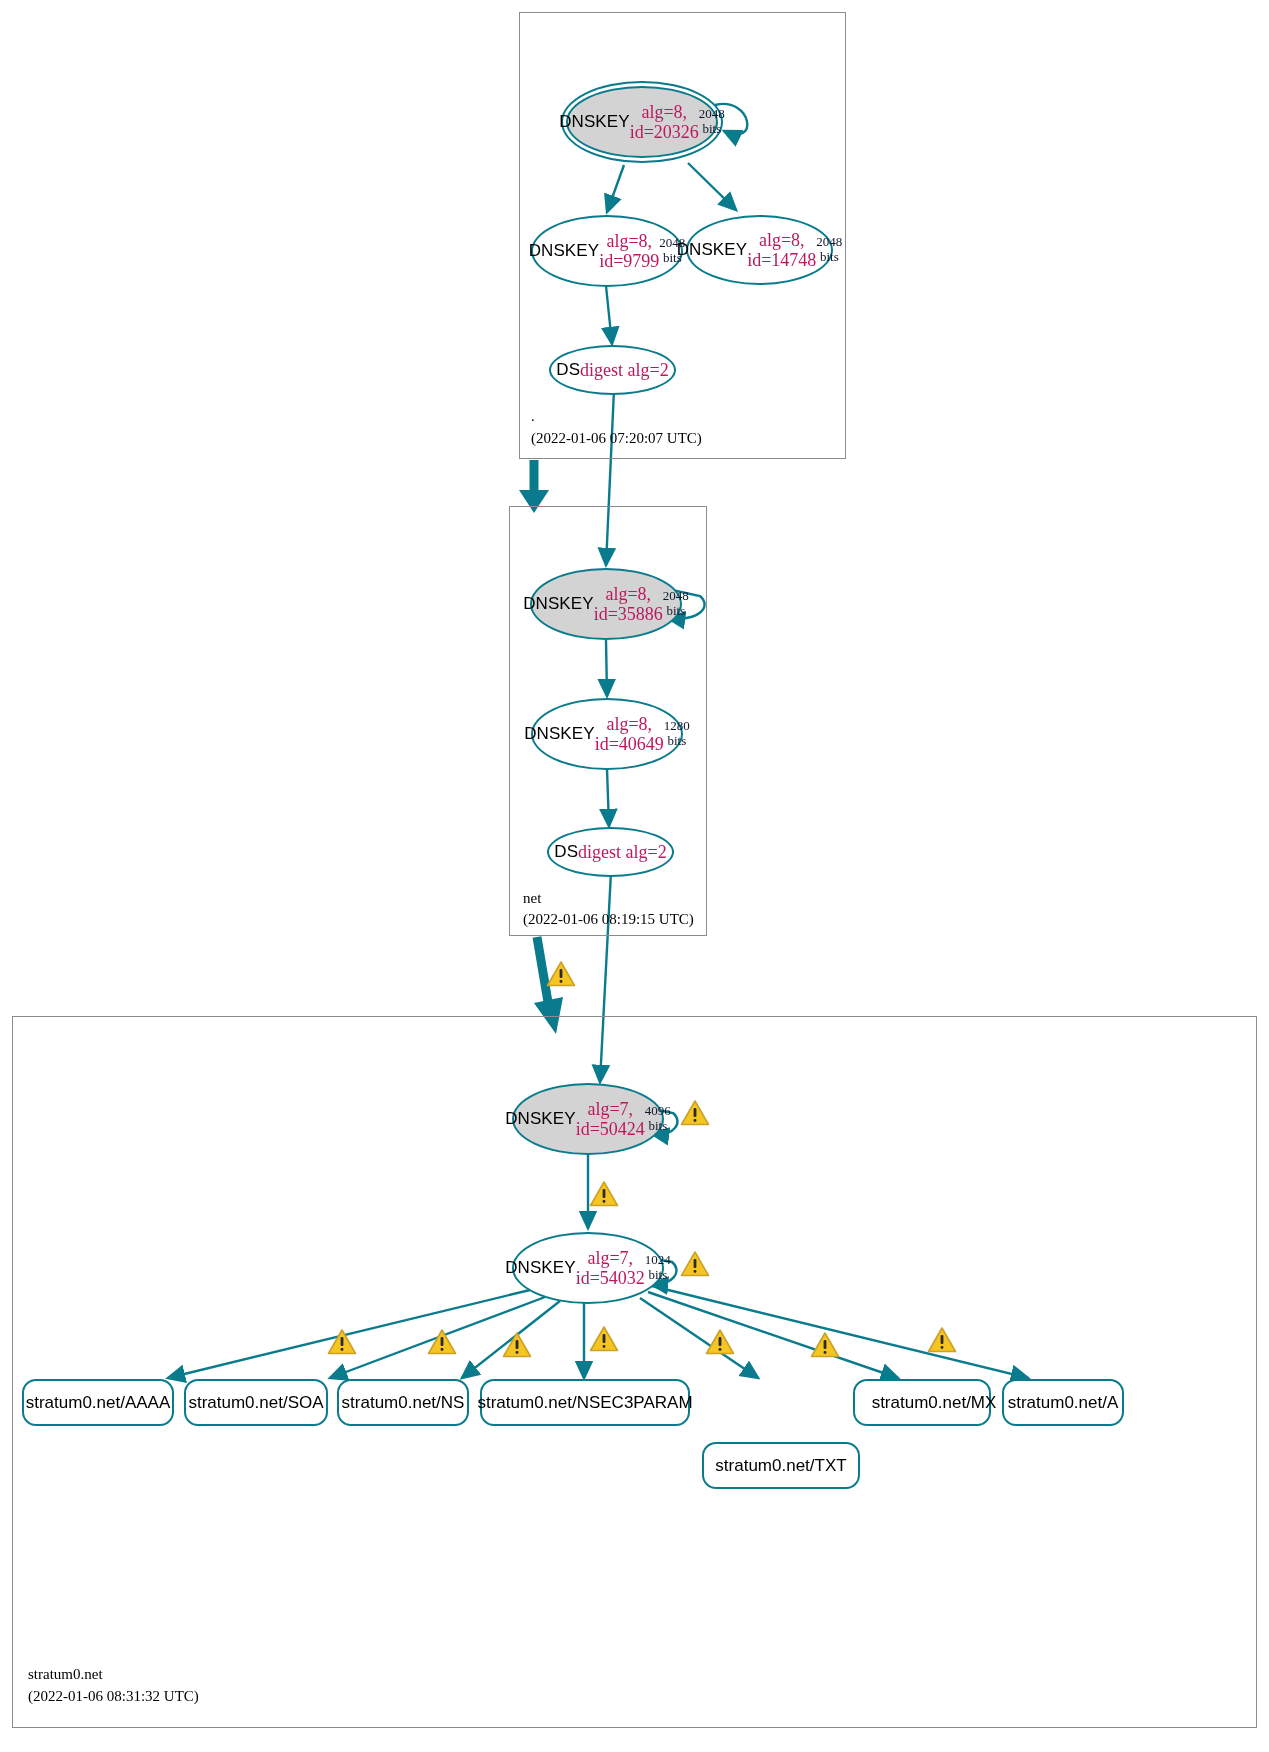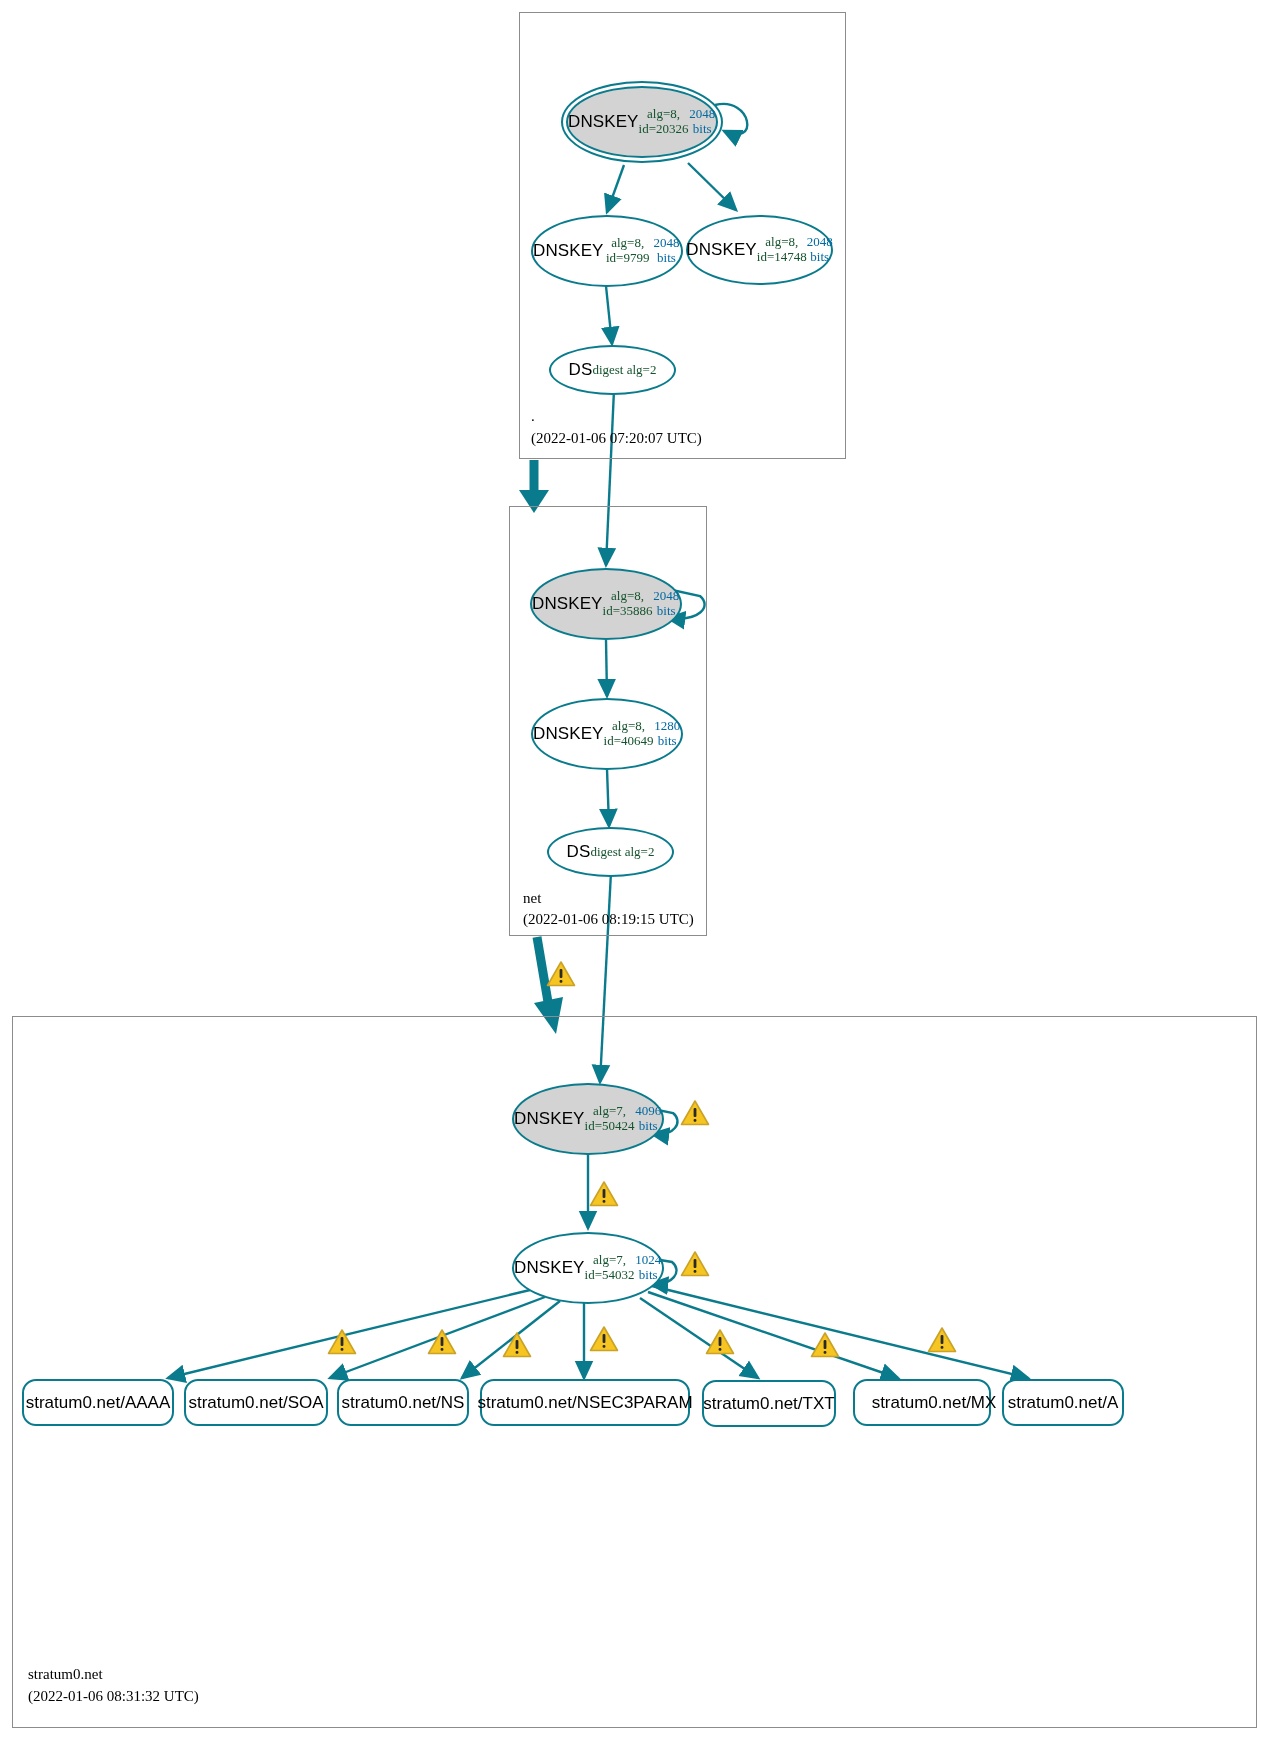--- a/index.html
+++ b/index.html
@@ -16,22 +16,22 @@
   .zone-label{position:absolute;font-family:"Liberation Serif",serif;color:#000;white-space:nowrap;}
   .zone-name{font-size:15px;}
   .zone-time{font-size:15px;}
 
   
   .node{position:absolute;box-sizing:border-box;display:flex;flex-direction:row;
         align-items:center;justify-content:center;border-radius:50%;
         border:2px solid #0a7b8c;background:#ffffff;text-align:center;line-height:1.12;}
   .node.secure{background:#d3d3d3;}
   .node .t1{font-family:"Liberation Sans",sans-serif;font-size:17px;color:#000;letter-spacing:.1px;}
-  .node .t2{font-family:"Liberation Serif",serif;font-size:13px;color:#14532d;}
-  .node .t3{font-family:"Liberation Serif",serif;font-size:13px;color:#0369a1;}
+  .node .t2{font-family:"Liberation Serif",serif;font-size:18px;color:#be185d;}
+  .node .t3{font-family:"Liberation Serif",serif;font-size:13px;color:#0f172a;}
   .node.ksk-outline{box-shadow:0 0 0 3px #ffffff, 0 0 0 5px #0a7b8c;}
 
   
   .rrset{position:absolute;box-sizing:border-box;border:2px solid #0a7b8c;border-radius:14px;
          background:#ffffff;display:flex;align-items:center;justify-content:center;
          font-family:"Liberation Sans",sans-serif;font-size:17px;color:#000;white-space:nowrap;}
 
   
   .warn{position:absolute;width:30px;height:27px;}
 </style>
@@ -150,21 +150,21 @@
   <div class="node" style="left:512px;top:1232px;width:152px;height:72px;">
     <div class="t1">DNSKEY</div>
     <div class="t2">alg=7, id=54032</div>
     <div class="t3">1024 bits</div>
   </div>
 
   <div class="rrset" style="left:22px;top:1379px;width:152px;height:47px;">stratum0.net/AAAA</div>
   <div class="rrset" style="left:184px;top:1379px;width:144px;height:47px;">stratum0.net/SOA</div>
   <div class="rrset" style="left:337px;top:1379px;width:132px;height:47px;">stratum0.net/NS</div>
   <div class="rrset" style="left:480px;top:1379px;width:210px;height:47px;">stratum0.net/NSEC3PARAM</div>
-  <div class="rrset" style="left:702px;top:1380px;width:134px;height:47px;">stratum0.net/TXT</div>
+  <div class="rrset" style="left:702px;top:1442px;width:158px;height:47px;">stratum0.net/TXT</div>
   <div class="rrset" style="left:853px;top:1379px;width:138px;height:47px;padding-left:24px;">stratum0.net/MX</div>
   <div class="rrset" style="left:1002px;top:1379px;width:122px;height:47px;">stratum0.net/A</div>
 
   <svg class="warn" style="left:546px;top:960px;" viewBox="0 0 30 27">
     <path d="M15,2 L28.5,25.5 L1.5,25.5 Z" fill="#f6c521" stroke="#c9a227" stroke-width="1.6" stroke-linejoin="round"></path>
     <rect x="13.6" y="9" width="2.8" height="9" fill="#2a2a2a" rx="1"></rect>
     <rect x="13.6" y="20" width="2.8" height="2.8" fill="#2a2a2a" rx="1"></rect>
   </svg>
   <svg class="warn" style="left:680px;top:1099px;" viewBox="0 0 30 27">
     <path d="M15,2 L28.5,25.5 L1.5,25.5 Z" fill="#f6c521" stroke="#c9a227" stroke-width="1.6" stroke-linejoin="round"></path>

